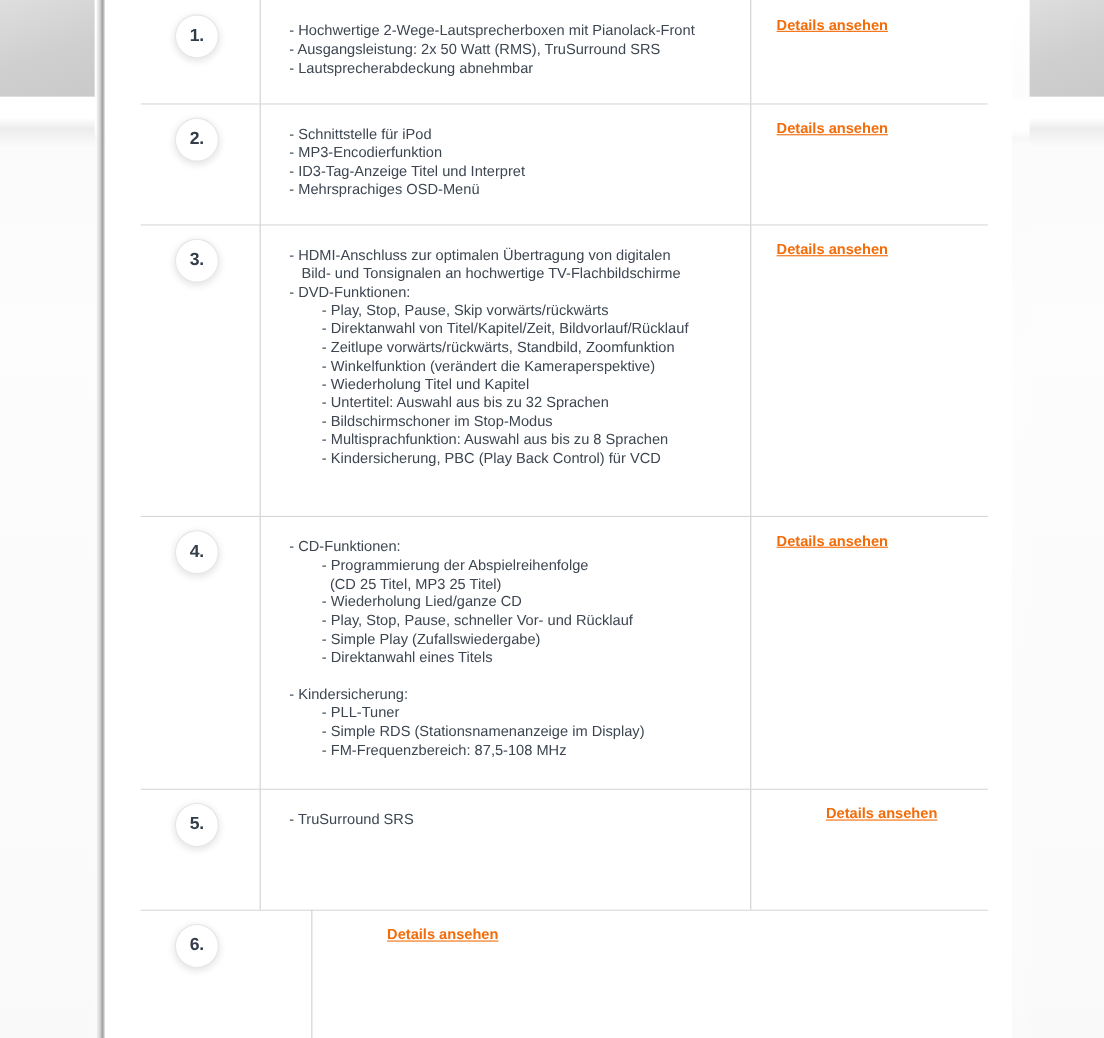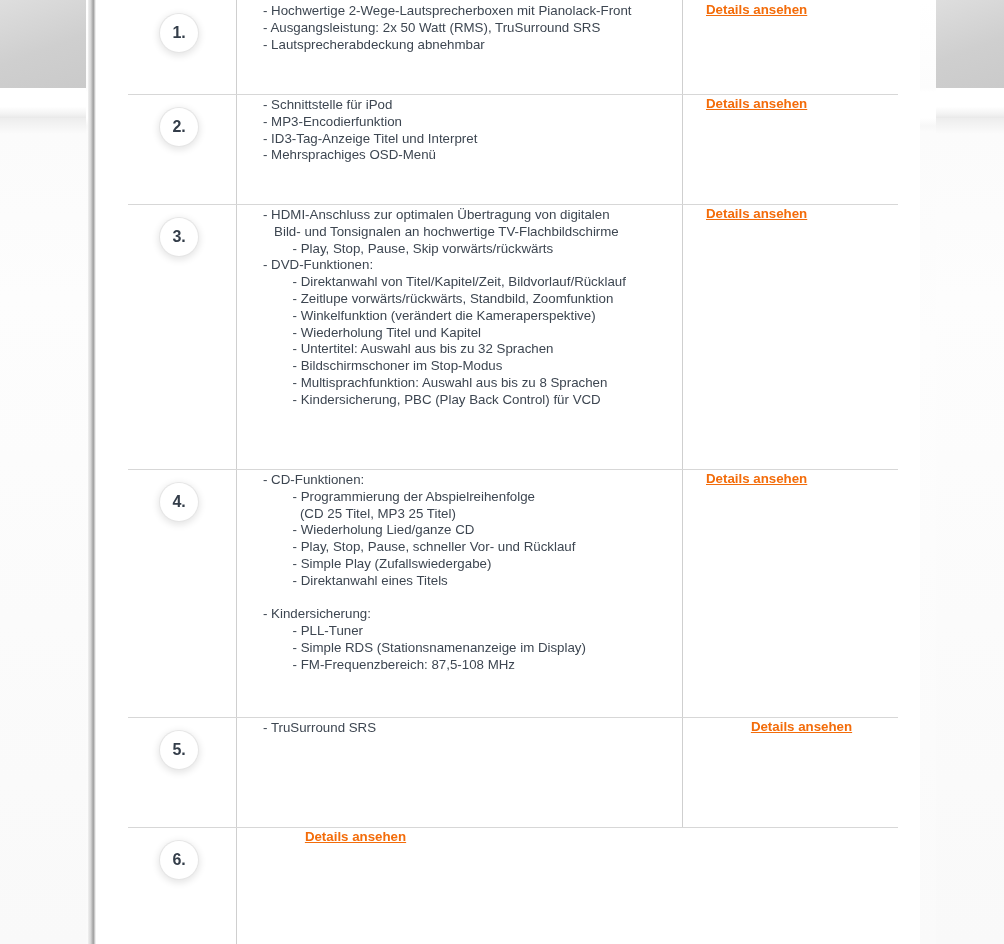--- a/index.html
+++ b/index.html
@@ -133,39 +133,40 @@
     justify-content: center;
     font-size: 16px;
     font-weight: bold;
     color: #333d49;
     letter-spacing: -0.2px;
   }
 
   .desc-cell {
     flex: 1 1 auto;
     border-left: 1px solid #cfcfcf;
-    padding: 3px 0 0 26px;
+    padding: 20px 0 0 26px;
     min-width: 0;
   }
   .desc-cell .line {
     font-size: 13.3px;
     line-height: 16.8px;
     color: #3d4651;
     white-space: pre;
   }
   .desc-cell .line.blank { height: 16.8px; }
 
   .link-cell {
     width: 238px;
     flex: 0 0 238px;
     border-left: 1px solid #cfcfcf;
-    padding-top: 0;
+    padding-top: 14px;
     box-sizing: border-box;
     text-align: left;
     padding-left: 23px;
+    margin-left: 47px;
   }
   .link-cell.centered {
     text-align: center;
     padding-left: 0;
   }
   .details-link {
     font-size: 13.3px;
     font-weight: bold;
     color: #f36c0a;
     text-decoration: underline;
@@ -218,22 +219,22 @@
         <div class="link-cell"><a class="details-link">Details ansehen</a></div>
       </div>
       <div class="feature-row" style="height: 265px;">
         <div class="sep"></div>
         <div class="num-cell">
           <div class="badge">3.</div>
         </div>
         <div class="desc-cell">
           <div class="line">- HDMI-Anschluss zur optimalen Übertragung von digitalen</div>
           <div class="line">   Bild- und Tonsignalen an hochwertige TV-Flachbildschirme</div>
+          <div class="line">- DVD-Funktionen:</div>
           <div class="line">        - Play, Stop, Pause, Skip vorwärts/rückwärts</div>
-          <div class="line">- DVD-Funktionen:</div>
           <div class="line">        - Direktanwahl von Titel/Kapitel/Zeit, Bildvorlauf/Rücklauf</div>
           <div class="line">        - Zeitlupe vorwärts/rückwärts, Standbild, Zoomfunktion</div>
           <div class="line">        - Winkelfunktion (verändert die Kameraperspektive)</div>
           <div class="line">        - Wiederholung Titel und Kapitel</div>
           <div class="line">        - Untertitel: Auswahl aus bis zu 32 Sprachen</div>
           <div class="line">        - Bildschirmschoner im Stop-Modus</div>
           <div class="line">        - Multisprachfunktion: Auswahl aus bis zu 8 Sprachen</div>
           <div class="line">        - Kindersicherung, PBC (Play Back Control) für VCD</div>
         </div>
         <div class="link-cell"><a class="details-link">Details ansehen</a></div>

